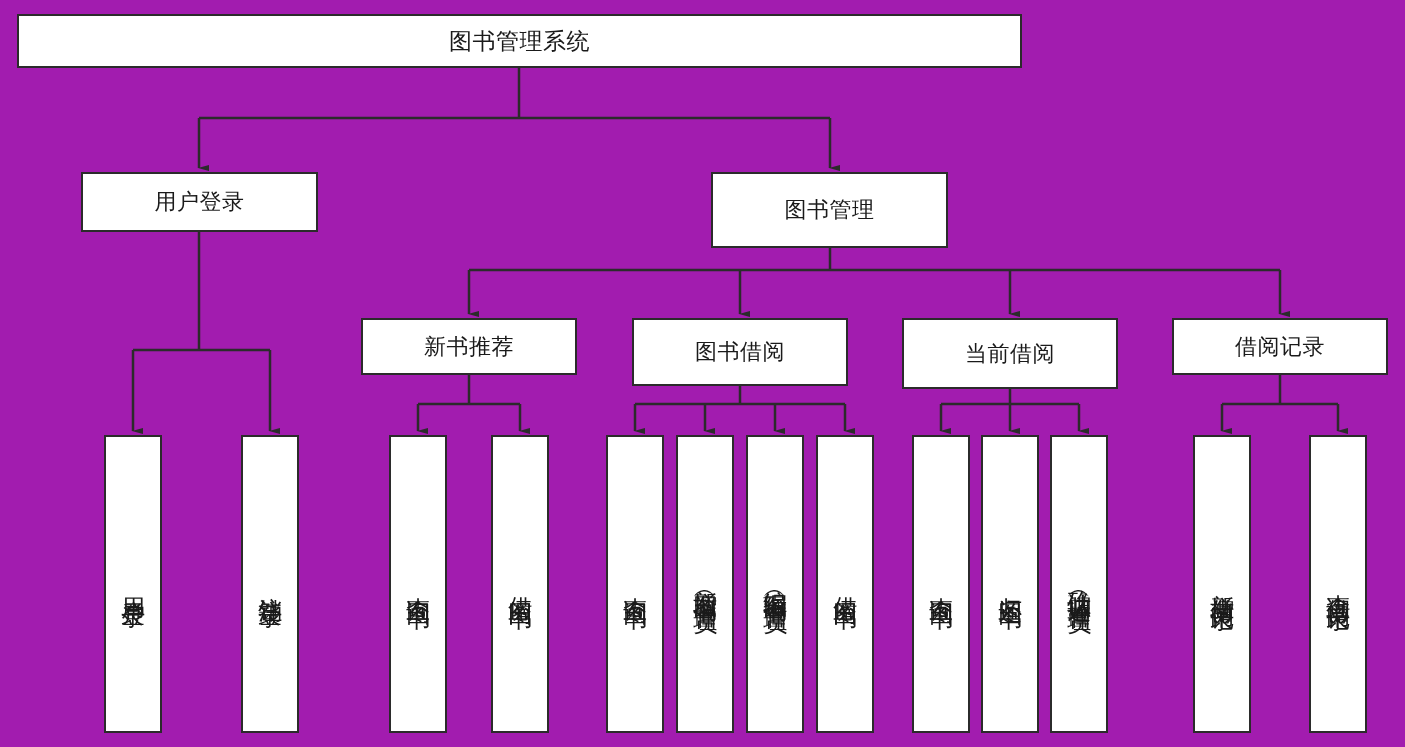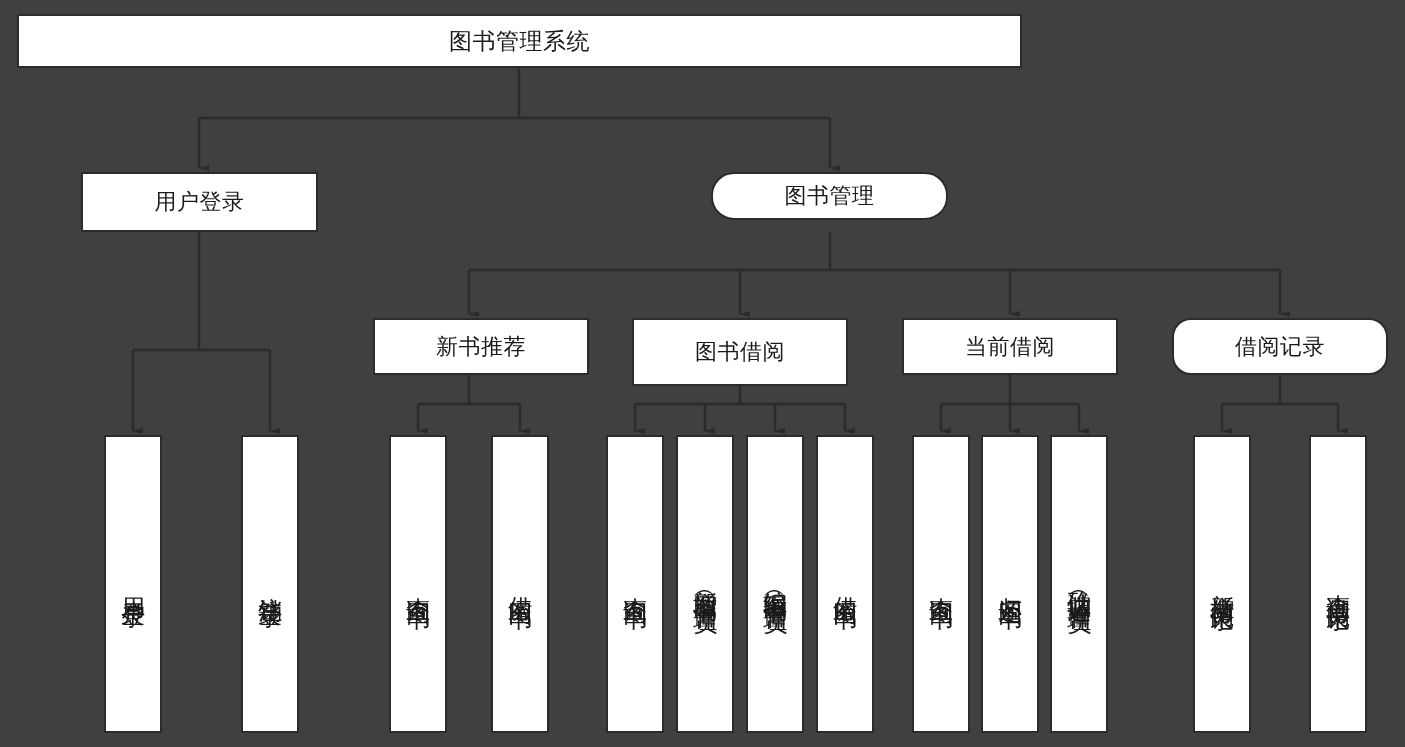--- a/index.html
+++ b/index.html
@@ -7,21 +7,21 @@
     padding: 0;
     background: #ffffff;
   }
   body {
     font-family: "Liberation Sans", "DejaVu Sans", sans-serif;
   }
   #canvas {
     position: relative;
     width: 1405px;
     height: 747px;
-    background: #404040;
+    background: #a21caf;
     overflow: hidden;
   }
   svg.wires {
     position: absolute;
     left: 0;
     top: 0;
     width: 1405px;
     height: 747px;
     pointer-events: none;
   }
@@ -130,34 +130,34 @@
     </g>
   </svg>
 
   <div class="node horiz root" style="left:17px; top:14px; width:1005px; height:54px;">
     <span class="node-label">图书管理系统</span>
   </div>
 
   <div class="node horiz" style="left:81px; top:172px; width:237px; height:60px;">
     <span class="node-label">用户登录</span>
   </div>
-  <div class="node horiz" style="left:711px; top:172px; width:237px; height:48px;border-radius:23px;">
+  <div class="node horiz" style="left:711px; top:172px; width:237px; height:76px;">
     <span class="node-label">图书管理</span>
   </div>
 
-  <div class="node horiz" style="left:373px; top:318px; width:216px; height:57px;">
+  <div class="node horiz" style="left:361px; top:318px; width:216px; height:57px;">
     <span class="node-label">新书推荐</span>
   </div>
   <div class="node horiz" style="left:632px; top:318px; width:216px; height:68px;">
     <span class="node-label">图书借阅</span>
   </div>
-  <div class="node horiz" style="left:902px; top:318px; width:216px; height:57px;">
+  <div class="node horiz" style="left:902px; top:318px; width:216px; height:71px;">
     <span class="node-label">当前借阅</span>
   </div>
-  <div class="node horiz" style="left:1172px; top:318px; width:216px; height:57px;border-radius:19px;">
+  <div class="node horiz" style="left:1172px; top:318px; width:216px; height:57px;">
     <span class="node-label">借阅记录</span>
   </div>
 
   <div class="node leaf" style="left:104px; top:435px; width:58px; height:298px;">
     <span class="node-label">用户登录</span>
   </div>
   <div class="node leaf" style="left:241px; top:435px; width:58px; height:298px;">
     <span class="node-label">注销登录</span>
   </div>
 

